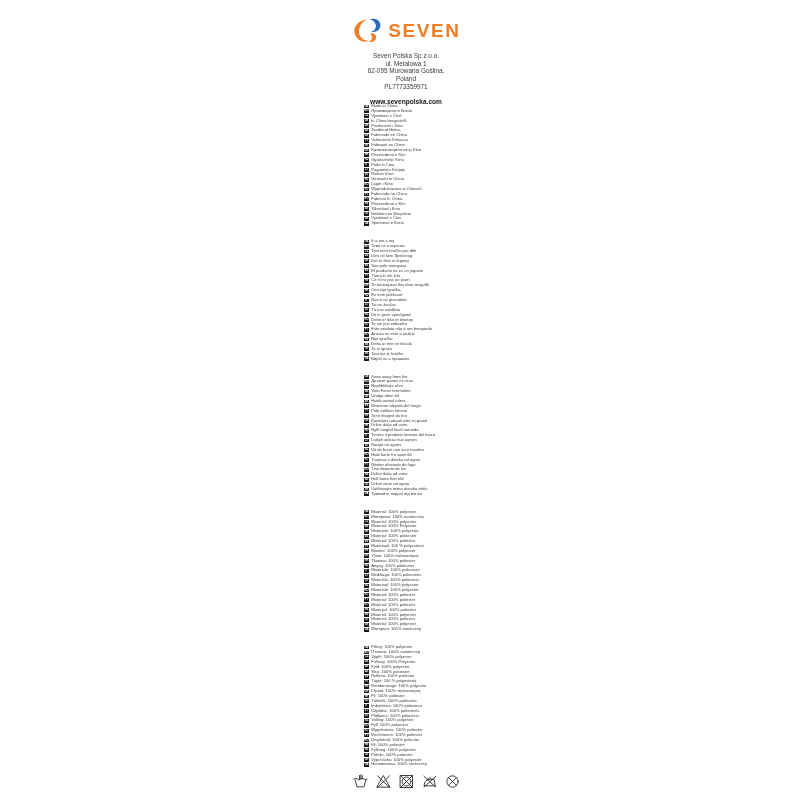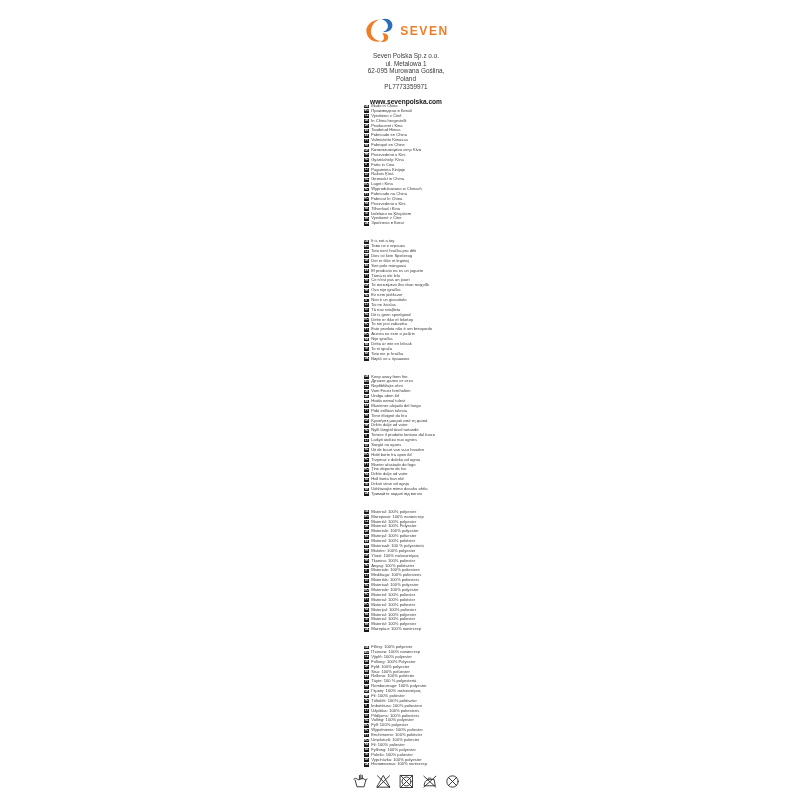--- a/index.html
+++ b/index.html
@@ -3,21 +3,21 @@
 <meta charset="utf-8">
 <style>
   html,body{margin:0;padding:0;}
   body{
     width:800px;height:800px;background:#ffffff;position:relative;
     font-family:"Liberation Sans", sans-serif;color:#2a2a2a;overflow:hidden;
   }
   .page{position:absolute;inset:0;}
   .header{position:absolute;top:14px;left:0;width:800px;text-align:center;transform:translateX(6px);}
   .logo{display:flex;align-items:center;justify-content:center;gap:3px;height:34px;}
-  .logo-text{color:#F07E26;font-weight:bold;font-size:12px;letter-spacing:1.6px;}
+  .logo-text{color:#F07E26;font-weight:bold;font-size:19px;letter-spacing:1.6px;}
   .addr{margin-top:4px;font-size:6.4px;line-height:7.7px;color:#3a3a3a;}
   .website{margin-top:7px;font-size:6.6px;font-weight:bold;color:#161616;}
   .blocks{position:absolute;left:364px;top:104px;width:130px;}
   .block{margin-bottom:13px;}
   .line{display:flex;align-items:center;font-size:4.1px;line-height:4.9px;height:4.9px;white-space:nowrap;color:#3d3d3d;}
   .code{flex:0 0 auto;display:inline-block;width:5px;height:3.8px;background:#191919;color:#ffffff;
         font-size:2.6px;font-weight:bold;line-height:3.9px;text-align:center;margin-right:2.2px;}
   .care{position:absolute;top:773px;left:0;width:800px;display:flex;justify-content:center;gap:6px;transform:translateX(6px);}
   .care svg{display:block;}
   .care path,.care circle,.care rect,.care line{fill:none;stroke:#2e2e2e;stroke-width:1.3;stroke-linecap:round;stroke-linejoin:round;}

